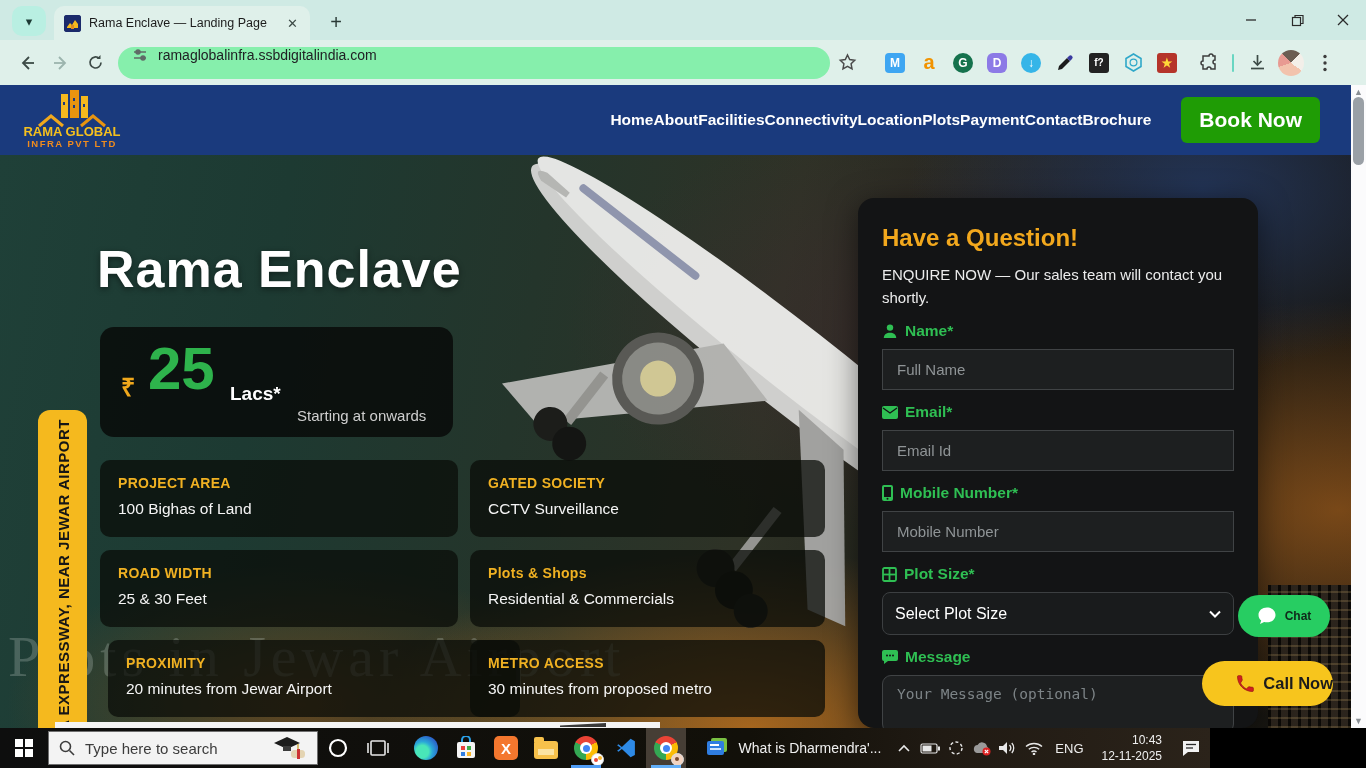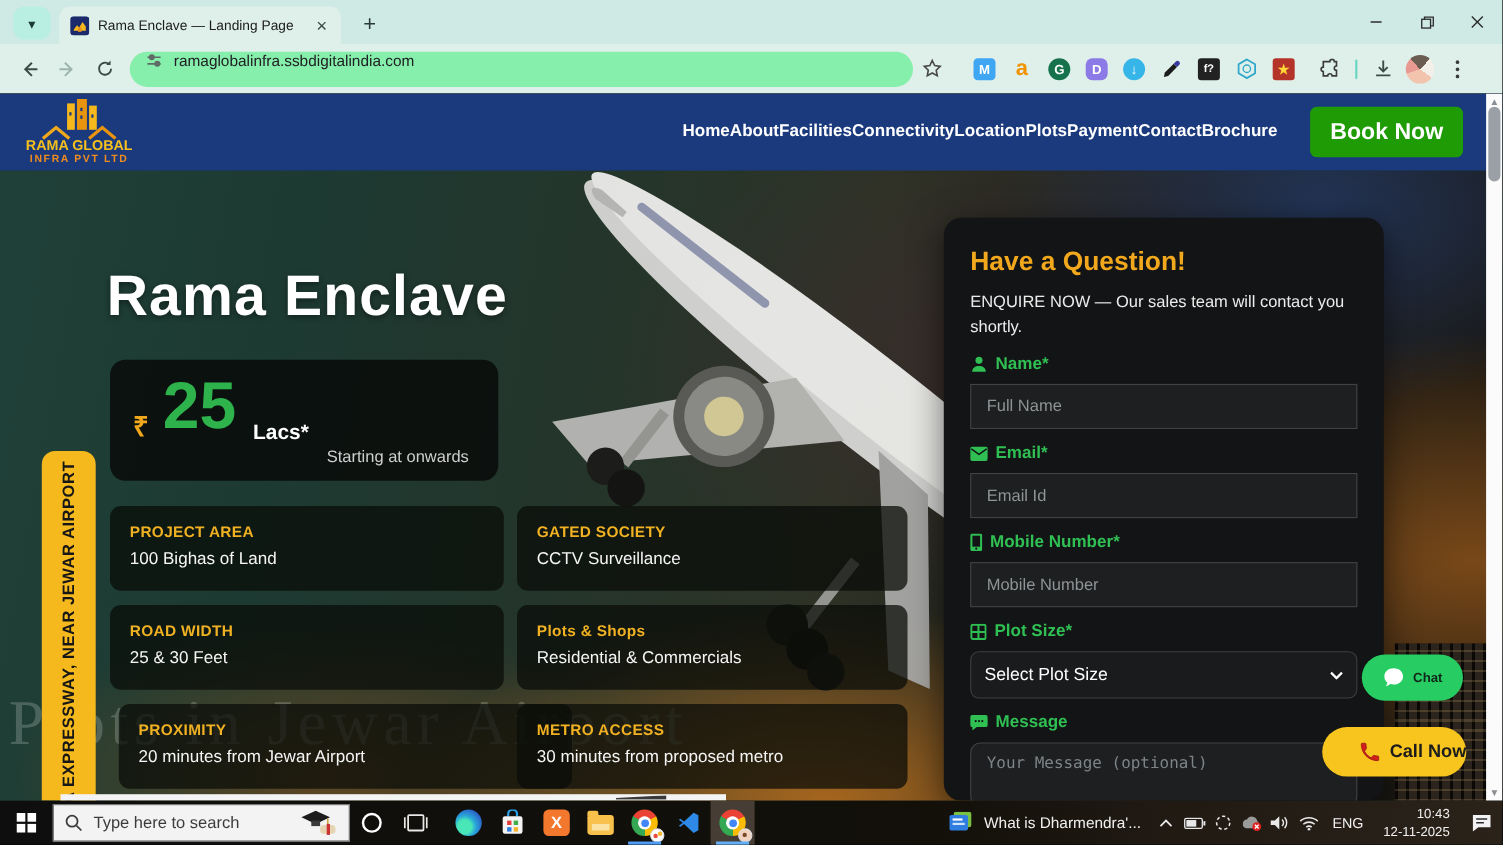--- a/index.html
+++ b/index.html
@@ -32,21 +32,21 @@
   .extbadge { width:20px; height:20px; border-radius:4px; display:flex; align-items:center; justify-content:center;
               font-size:12px; font-weight:bold; }
   .divider-v { width:2px; height:18px; background:#69d6c2; margin:0 6px; border-radius:1px; }
   .avatar { width:26px; height:26px; border-radius:50%;
             background:conic-gradient(#6b5d52 0 12%, #f3efe9 12% 35%, #f2c3ad 35% 70%, #e89a92 70% 88%, #6b5d52 88% 100%); }
 
   
   .content { position:absolute; top:85px; left:0; width:1366px; height:643px; overflow:hidden; background:#1d342c; }
 
   .navbar { position:absolute; top:0; left:0; width:1366px; height:70px; background:#1a3a7d; z-index:6;
-            display:flex; align-items:center; padding:0 36px 0 18px; }
+            display:flex; align-items:center; padding:0 46px 0 18px; }
   .logo { display:flex; flex-direction:column; align-items:center; width:108px; }
   .navlinks { display:flex; margin-left:auto; align-items:center; }
   .navlinks a { color:#fff; font-size:15.5px; font-weight:bold; text-decoration:none; white-space:nowrap; }
   .booknow { margin-left:30px; background:#1f9c05; color:#fff; font-size:21px; font-weight:bold;
              padding:11px 18px; border-radius:6px; border:none; }
 
   .hero { position:absolute; top:70px; left:0; width:1366px; height:573px; overflow:hidden;
     background:
       radial-gradient(ellipse 420px 260px at 88% 6%, rgba(35,54,92,.9), rgba(35,54,92,0) 70%),
       radial-gradient(ellipse 500px 300px at 98% 62%, rgba(201,114,30,.55), rgba(201,114,30,0) 70%),
@@ -112,21 +112,21 @@
   .callbtn { position:absolute; left:1202px; top:506px; width:131px; height:45px; z-index:10; background:#f7c51d;
              border-radius:23px; display:flex; align-items:center; justify-content:flex-end; gap:8px;
              color:#1c1c1c; font-size:16.5px; font-weight:bold; border:none; }
 
   
   .scrollbar { position:absolute; right:0; top:0; width:15px; height:643px; background:#fbfbfc; z-index:20; }
   .sb-thumb { position:absolute; left:2px; top:12px; width:11px; height:68px; background:#9aa0a6; border-radius:6px; }
   .sb-arrow { position:absolute; left:0; width:15px; text-align:center; color:#8a8f94; font-size:9px; }
 
   
-  .taskbar { position:absolute; top:728px; left:0; width:1366px; height:40px;
+  .taskbar { position:absolute; top:728px; left:0; width:1210px; height:40px;
              background:linear-gradient(90deg,#0e0e0e 0%, #121009 62%, #201a13 78%, #2b231a 100%);
              display:flex; align-items:center; z-index:30; }
   .tb-start { width:48px; height:40px; display:flex; align-items:center; justify-content:center; }
   .tb-search { width:270px; height:34px; background:#f3f3f3; border:1px solid #6f6f6f; display:flex; align-items:center;
                gap:10px; padding:0 10px; }
   .tb-search span { font-size:15px; color:#3c3c3c; white-space:nowrap; flex:1; }
   .tb-cell { width:40px; height:40px; display:flex; align-items:center; justify-content:center; position:relative; }
   .runline { position:absolute; bottom:0; left:5px; width:30px; height:3px; background:#4f9cf5; }
   .chrome-ic { width:24px; height:24px; border-radius:50%; position:relative;
      background:conic-gradient(from -60deg, #ea4335 0 120deg, #fbbc05 120deg 240deg, #34a853 240deg 360deg); }

